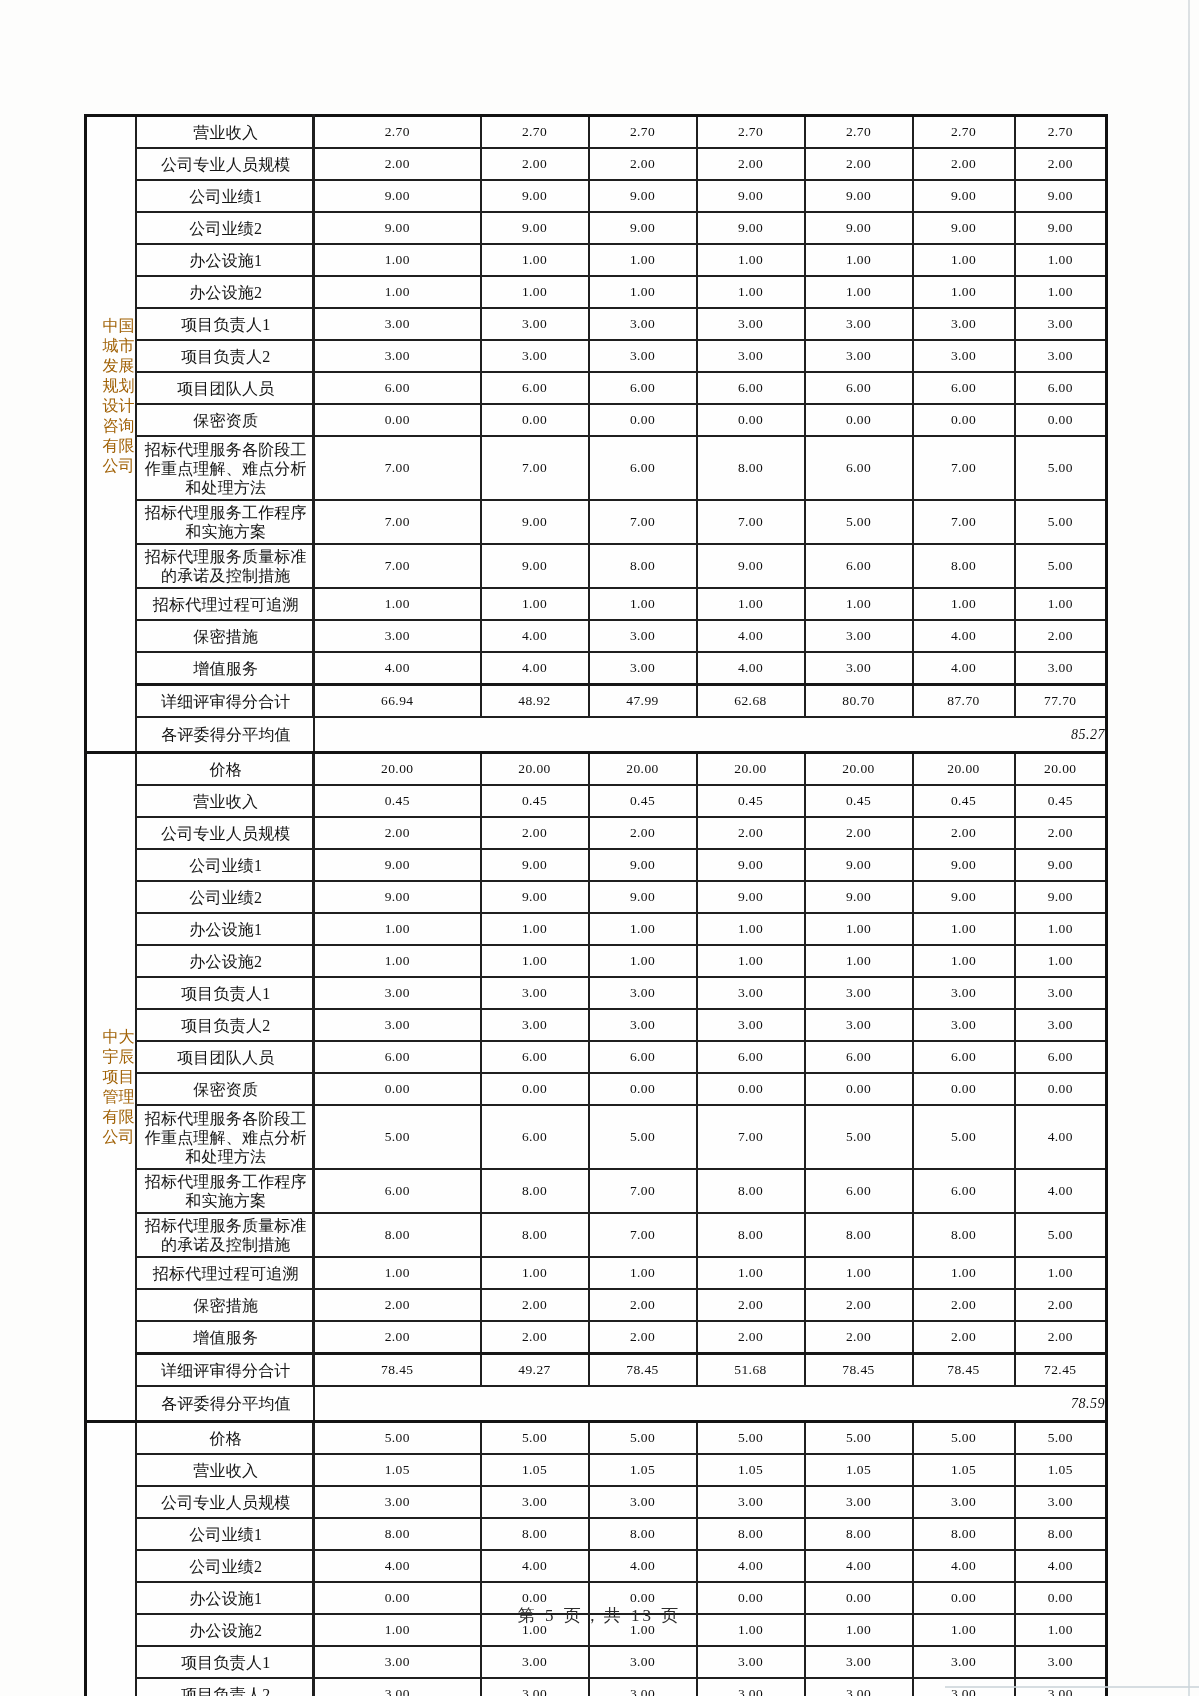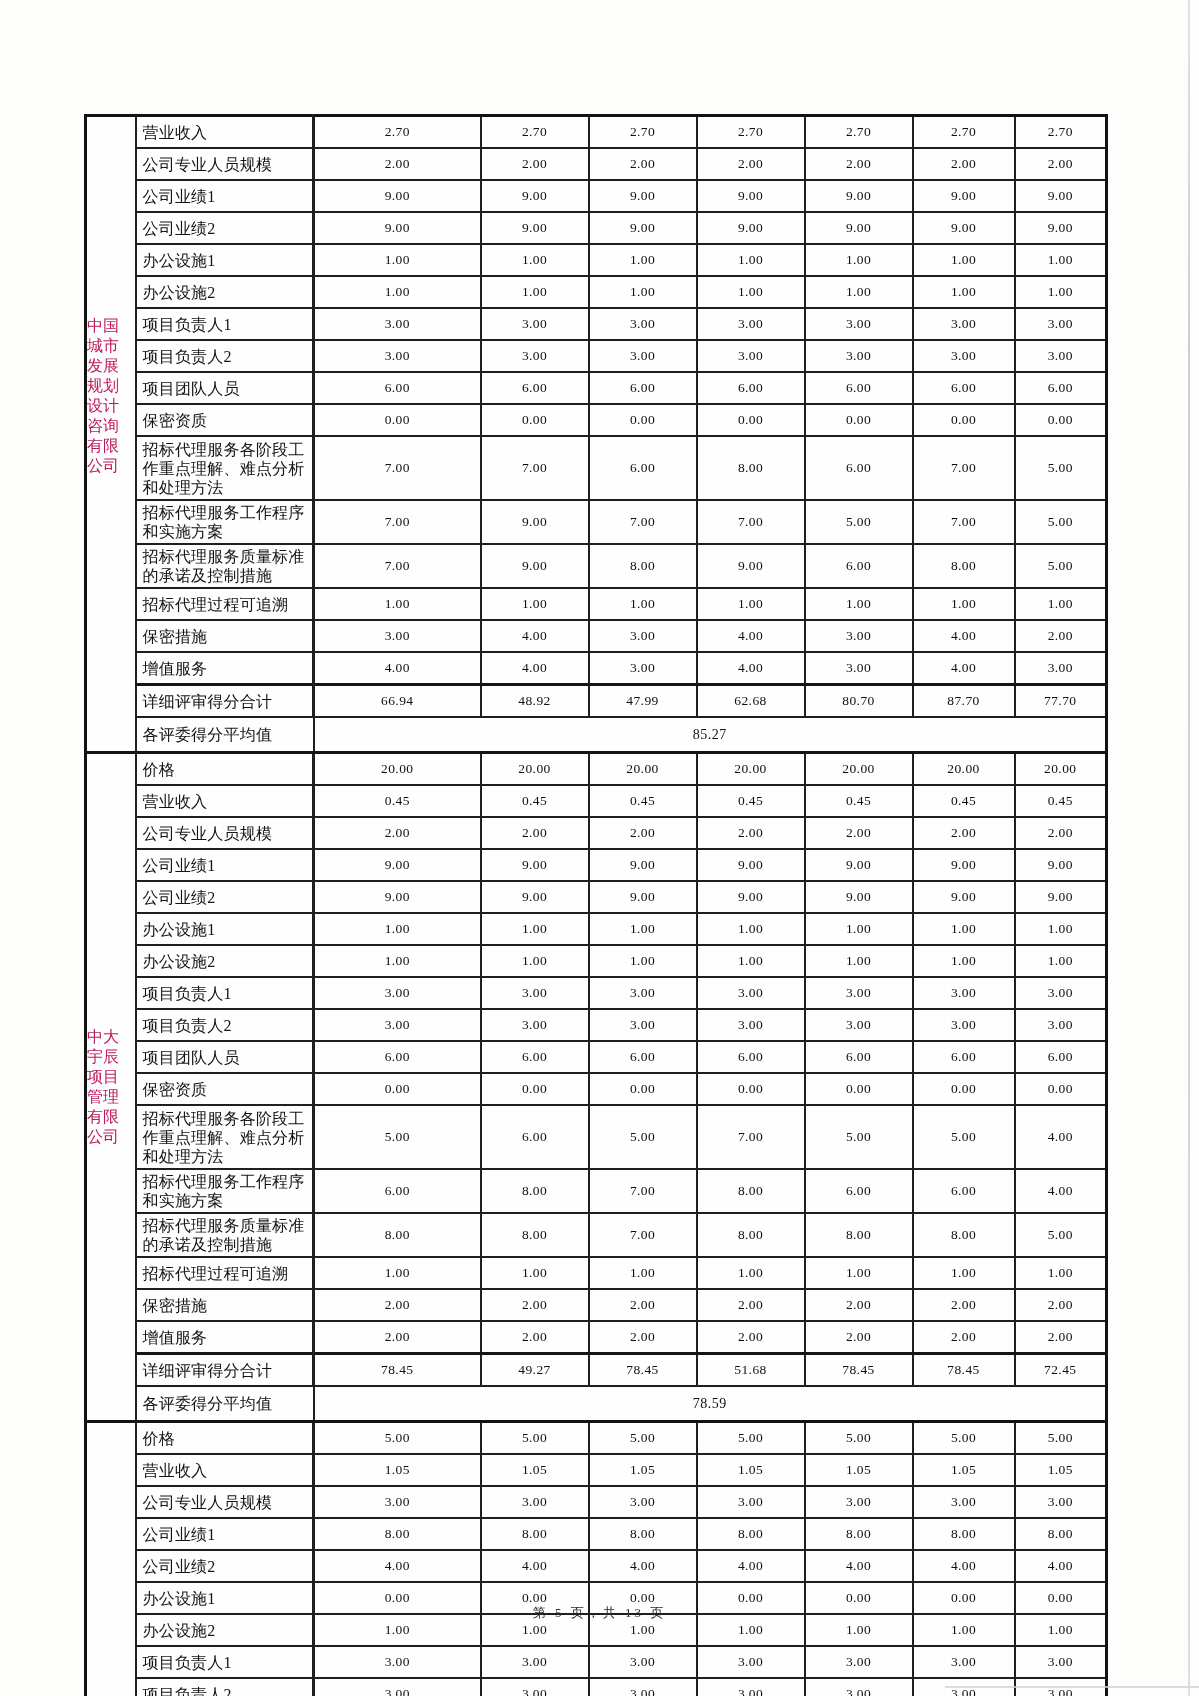--- a/index.html
+++ b/index.html
@@ -20,37 +20,37 @@
   td{border:2px solid #1f1f1f;overflow:hidden;padding:0;vertical-align:middle;}
   tr.sec-start td{border-top-width:3px;border-top-color:#131313;}
   tr.summary td{border-top-width:3px;border-top-color:#161616;}
   table{border:3px solid #121212;}
   tr.r-s td{height:26px;}
   tr.r-m td{height:38px;}
   tr.r-l td{height:58px;}
   tr.r-avg td{height:29px;}
   td.criteria{
     font-size:16px;line-height:19px;padding:2px 3px 2px 6px;
-    color:#141414;letter-spacing:0.2px;text-align:left;
+    color:#141414;letter-spacing:0.2px;text-align:center;
   }
   td.score{
     text-align:center;font-size:13.5px;color:#101010;letter-spacing:0.4px;
   }
   td.company{border-right-width:2px;padding:0;}
   td.score.first-score{border-left-width:3px;}
   .company-inner{
-    display:flex;flex-direction:column;align-items:flex-start;justify-content:center;
-    height:100%;font-size:16px;line-height:20px;color:#be185d;position:relative;
+    display:flex;flex-direction:column;align-items:flex-end;justify-content:center;
+    height:100%;font-size:16px;line-height:20px;color:#a16207;position:relative;
   }
   .company-inner.cpos-up{top:-38px;}
   .company-inner.cpos-bottom{justify-content:flex-end;transform:translateY(7px);}
-  td.avg-value{text-align:center;font-size:14px;letter-spacing:0.5px;color:#101010;}
+  td.avg-value{text-align:right;font-size:14px;letter-spacing:0.5px;color:#101010;font-style:italic;}
   #footer{
     position:absolute;left:0;width:1199px;top:1604px;text-align:center;
-    font-size:13px;letter-spacing:3px;color:#2b2b2b;
+    font-size:17px;letter-spacing:3px;color:#2b2b2b;
   }
   .artifact-vline{
     position:absolute;left:1188px;top:0;width:2px;height:1696px;
     background:linear-gradient(180deg,#d8dde0 0%,#bccad2 20%,#c3d2d8 60%,#d2dbdf 100%);
     opacity:.85;
   }
   .artifact-hline{
     position:absolute;left:945px;top:1686px;width:254px;height:2px;
     background:#ccd5da;opacity:.8;
   }

